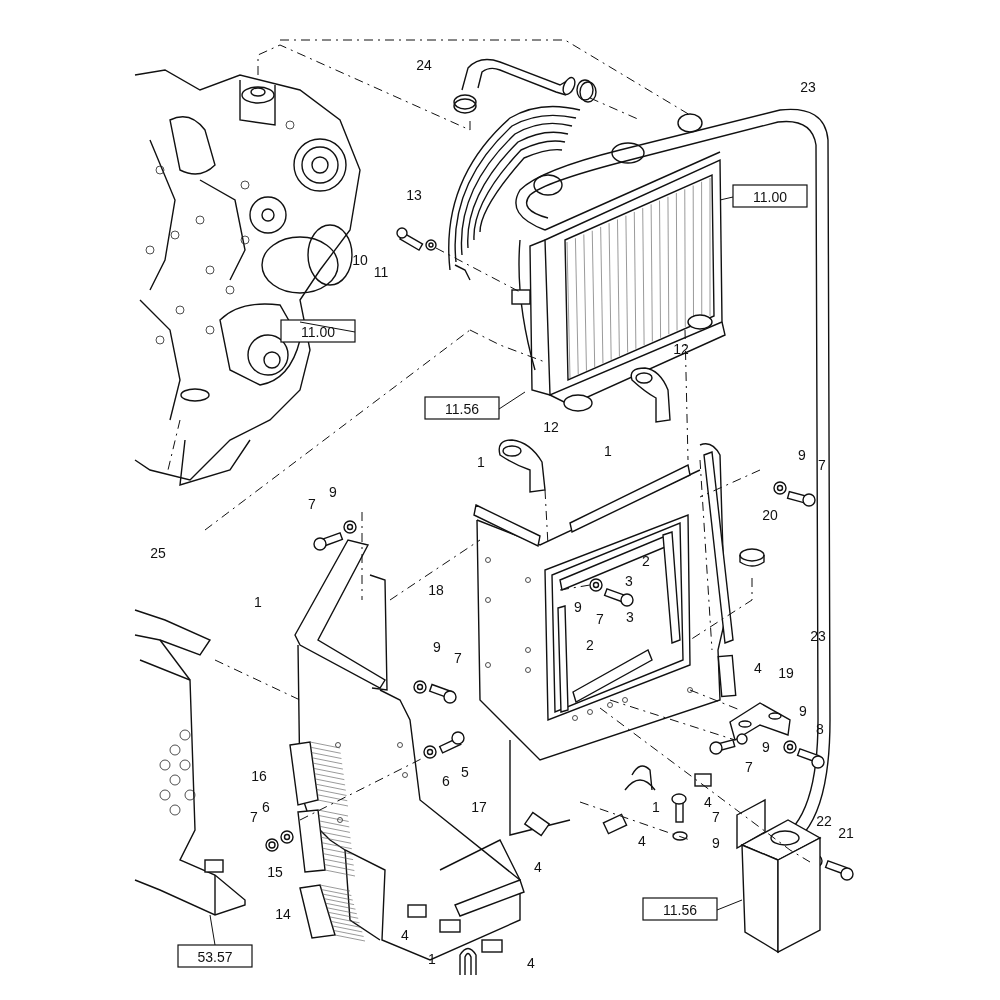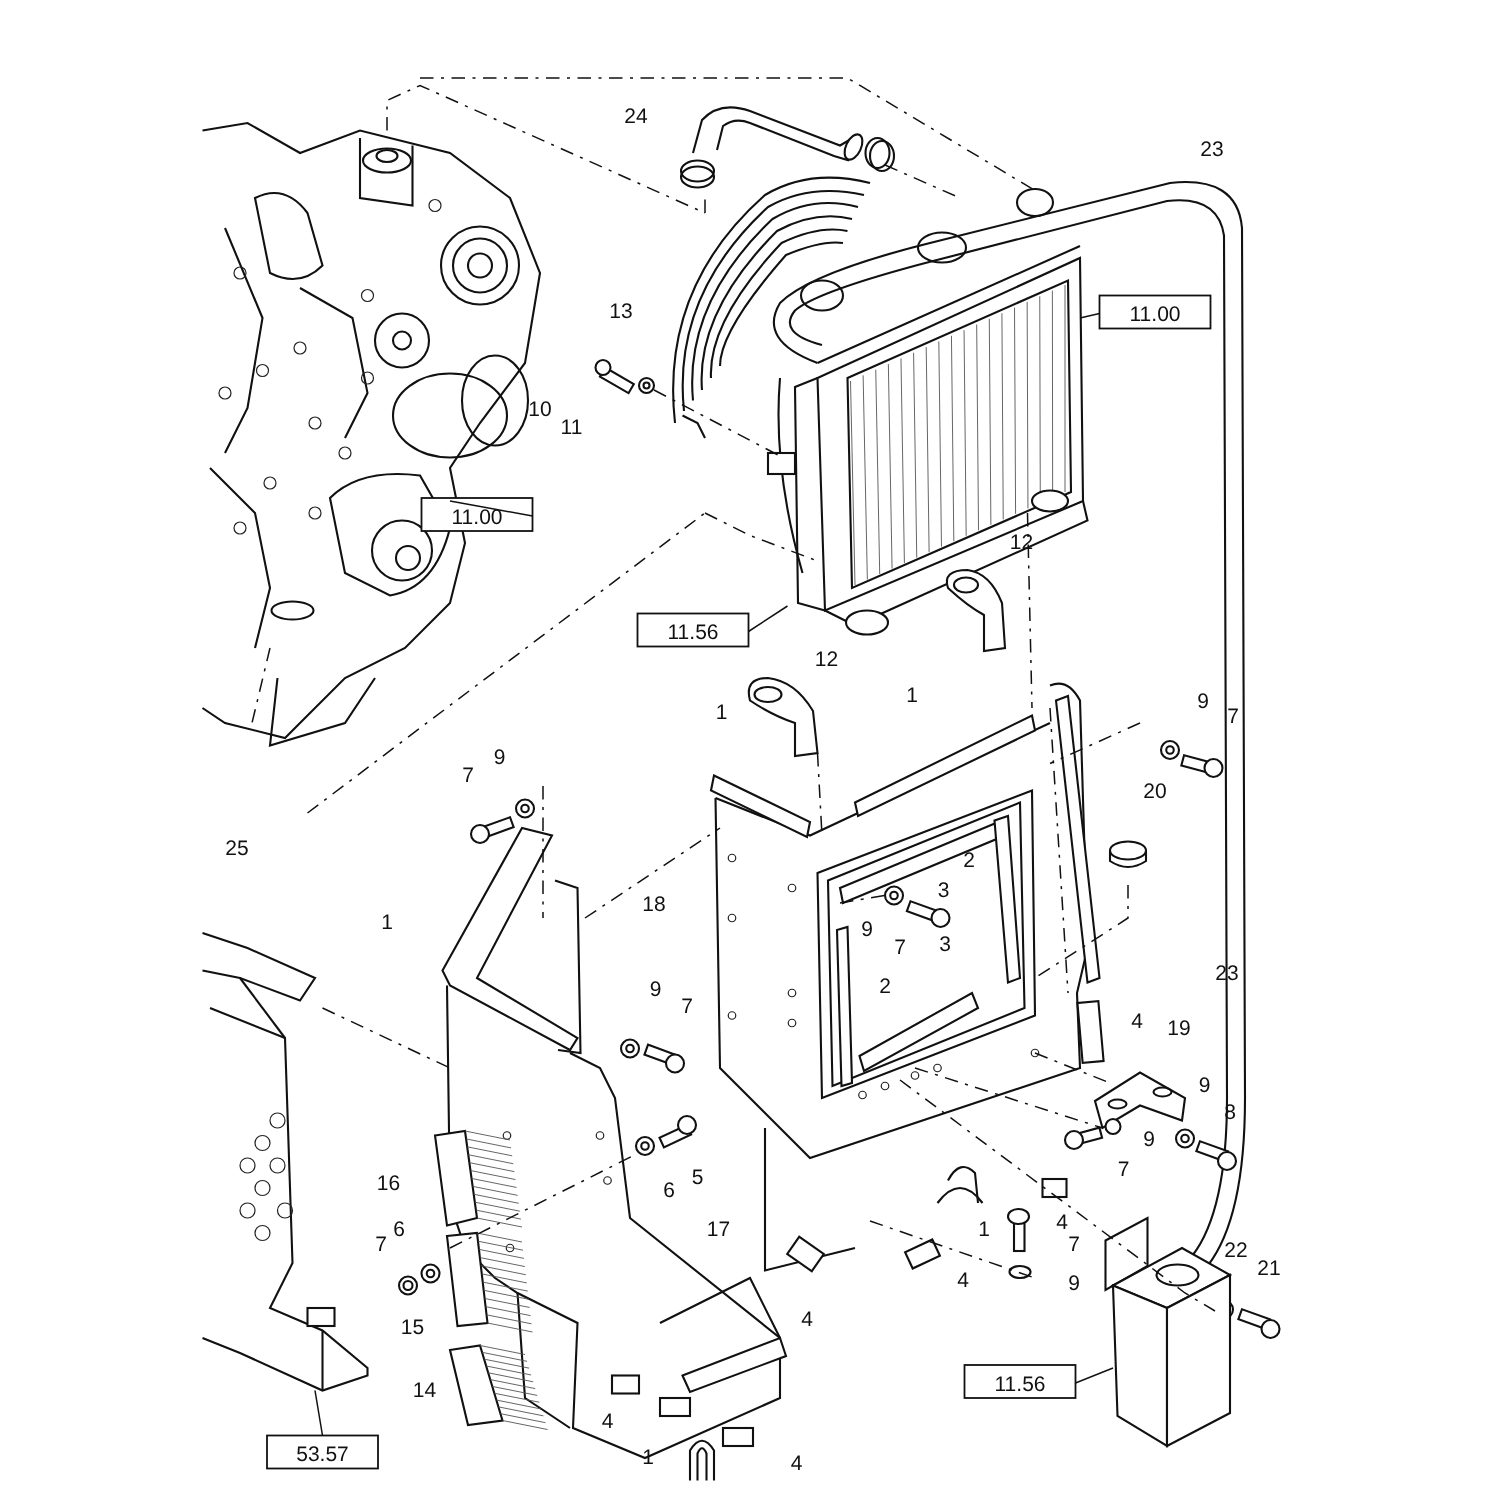--- a/index.html
+++ b/index.html
@@ -1,17 +1,17 @@
 <!DOCTYPE html>
 <html><head>
 <meta charset="utf-8">
 <style>
   html,body{margin:0;padding:0;background:#fff;}
   body{width:1000px;height:1000px;overflow:hidden;font-family:"Liberation Sans",sans-serif;}
-  #stage{position:absolute;left:0;top:12px;width:1000px;height:836px;}
+  #stage{position:absolute;left:0;top:0;width:1000px;height:836px;}
   svg{position:absolute;left:0;top:0;}
   .ln{stroke:#111;stroke-width:1.4;fill:none;}
   .lnf{stroke:#111;stroke-width:1.4;fill:#fff;}
   .thin{stroke:#222;stroke-width:0.8;fill:none;}
   .dash{stroke:#111;stroke-width:1;fill:none;stroke-dasharray:9 5 2 5;}
   .lead{stroke:#111;stroke-width:1;fill:none;}
   .callout{font-family:"Liberation Sans",sans-serif;font-size:14px;fill:#111;}
   .ref-rect{fill:#fff;stroke:#111;stroke-width:1.2;}
   .ref-text{font-family:"Liberation Sans",sans-serif;font-size:14px;fill:#111;}
   .hatch{stroke:#555;stroke-width:0.6;}

